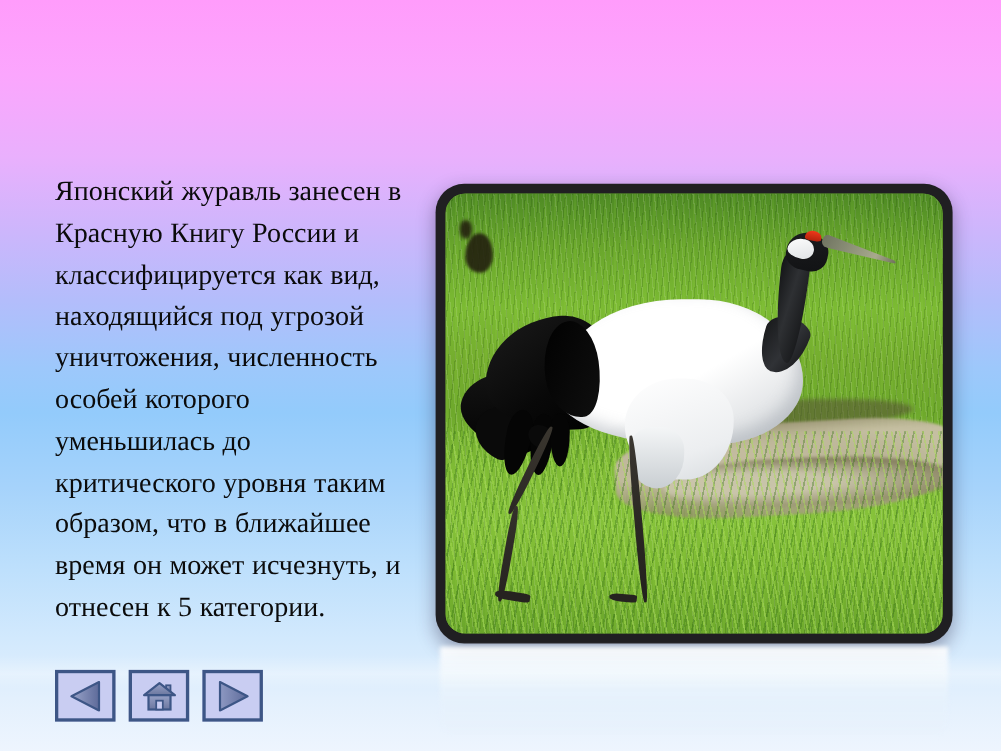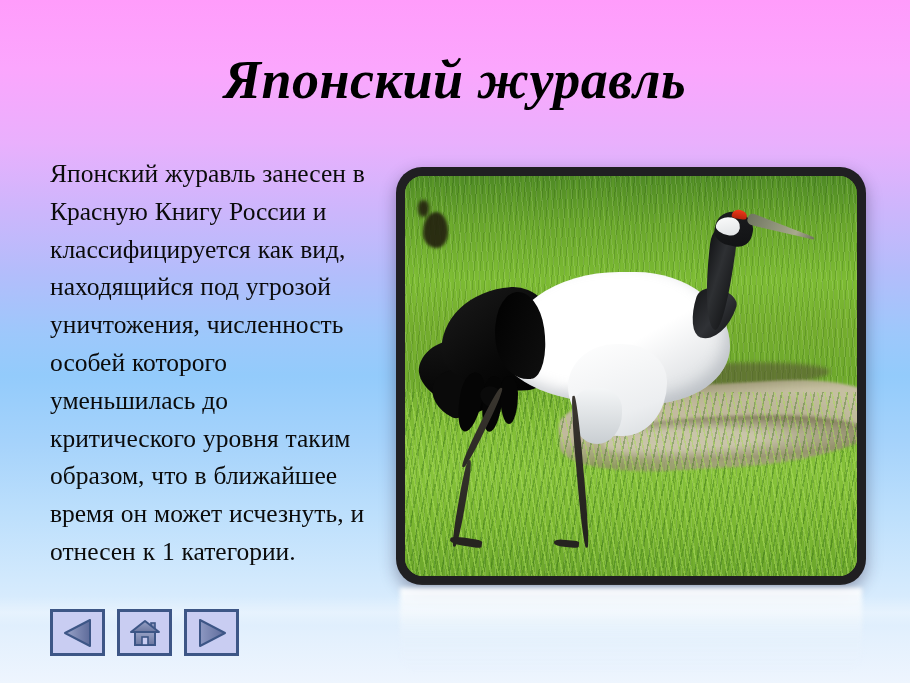--- a/index.html
+++ b/index.html
@@ -446,23 +446,22 @@
     height: 30px;
     background: linear-gradient(to bottom, rgba(255,255,255,0) 0%, rgba(255,255,255,.30) 55%, rgba(255,255,255,0) 100%);
     pointer-events: none;
   }
 </style>
 </head>
 <body>
 
 <div id="slide">
 
-  <div id="title">Японский журавль</div>
-
-  <div id="body-text">Японский журавль занесен в Красную Книгу России и классифицируется как вид, находящийся под угрозой уничтожения, численность особей которого уменьшилась до критического уровня таким образом, что в ближайшее время он может исчезнуть, и отнесен к 1 категории.</div>
+
+  <div id="body-text">Японский журавль занесен в Красную Книгу России и классифицируется как вид, находящийся под угрозой уничтожения, численность особей которого уменьшилась до критического уровня таким образом, что в ближайшее время он может исчезнуть, и отнесен к 5 категории.</div>
 
   <div id="photo-wrap">
     <div id="photo-frame">
       <div id="photo">
 
         <div class="grass-base"></div>
         <div class="grass-tex"></div>
         <div class="mud-dark"></div>
         <div class="mud-band"></div>
         <div class="mud-band2"></div>

